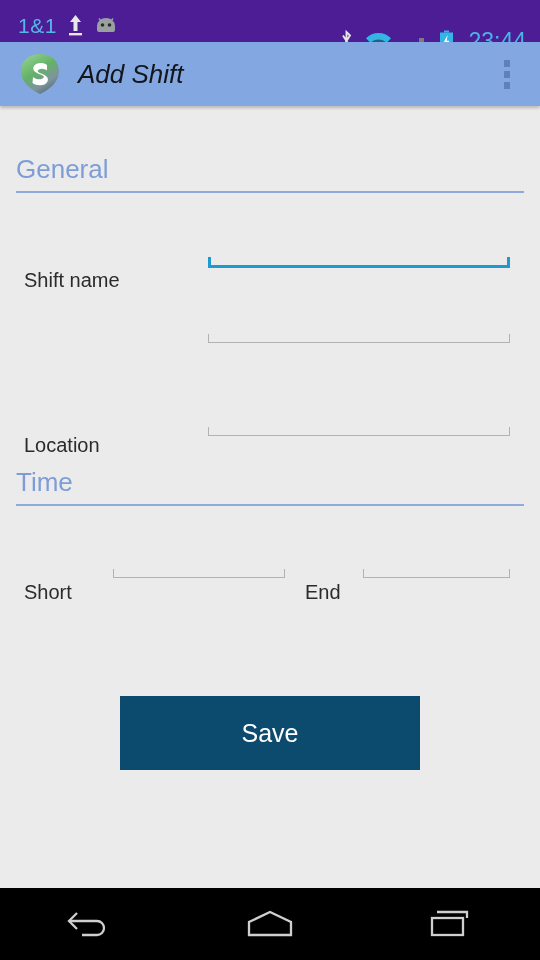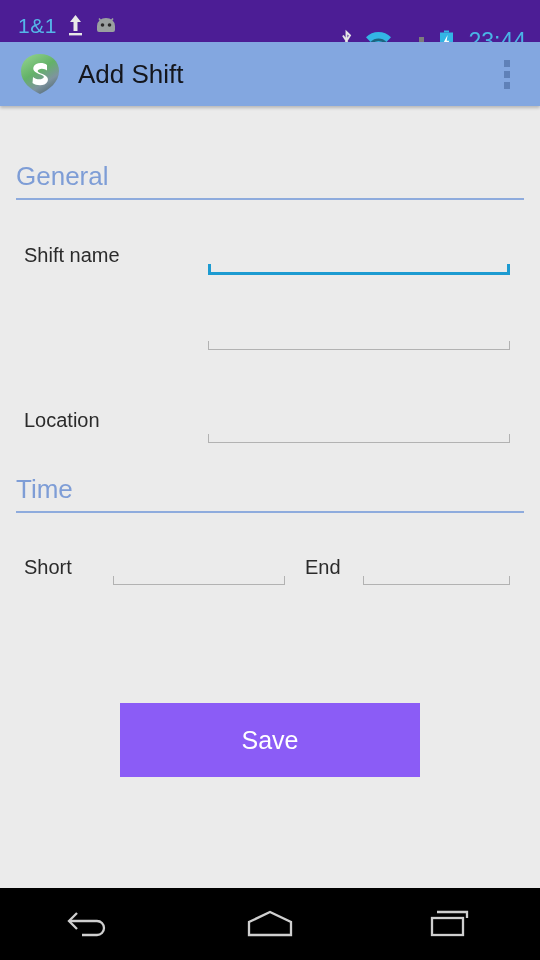--- a/index.html
+++ b/index.html
@@ -39,21 +39,21 @@
     flex: 1;
   }
   #carrier-label {
     color: #55b6e8;
     font-size: 21px;
     letter-spacing: 0.5px;
     line-height: 1;
   }
   #status-right {
     display: flex;
-    align-items: center;
+    align-items: flex-end;
     gap: 11px;
     margin-top: 32px;
   }
   #clock {
     color: #4ab4e6;
     font-size: 23px;
     line-height: 1;
     margin-left: 3px;
   }
   .sb-icon { display: block; }
@@ -76,20 +76,21 @@
     width: 44px;
     height: 44px;
     flex: 0 0 44px;
   }
   #app-title {
     color: #14161c;
     font-size: 26px;
     margin-left: 16px;
     flex: 1;
     white-space: nowrap;
+    font-style: italic;
   }
   #overflow-menu {
     width: 34px;
     height: 46px;
     display: flex;
     flex-direction: column;
     align-items: center;
     justify-content: center;
     gap: 4px;
     cursor: pointer;
@@ -97,21 +98,21 @@
   #overflow-menu span {
     display: block;
     width: 6px;
     height: 7px;
     background: #5f81b8;
   }
 
   
   #content {
     position: absolute;
-    top: 122px; left: 0;
+    top: 115px; left: 0;
     width: 540px;
     height: 782px;
     background: #ebebeb;
   }
 
   .section-header {
     position: absolute;
     left: 16px;
     width: 508px;
     color: #7e9dd6;
@@ -119,20 +120,21 @@
     padding-bottom: 6px;
     border-bottom: 2px solid #8eabdd;
     box-sizing: border-box;
   }
 
   .field-label {
     position: absolute;
     color: #2b2b2b;
     font-size: 20px;
     line-height: 25px;
+    margin-top: 32px;
   }
 
   .field-line {
     position: absolute;
     height: 9px;
     box-sizing: border-box;
     border-bottom: 1px solid #b2b2b2;
     border-left: 1px solid #b2b2b2;
     border-right: 1px solid #b2b2b2;
     cursor: text;
@@ -143,21 +145,21 @@
     border-right: 3px solid #1d9bd1;
     height: 11px;
   }
 
   #save-button {
     position: absolute;
     left: 120px;
     top: 581px;
     width: 300px;
     height: 74px;
-    background: #8b5cf6;
+    background: #0c4a6e;
     border: none;
     color: #ffffff;
     font-size: 25px;
     font-family: "Liberation Sans", sans-serif;
     cursor: pointer;
     padding: 0;
   }
 
   
   #nav-bar {

